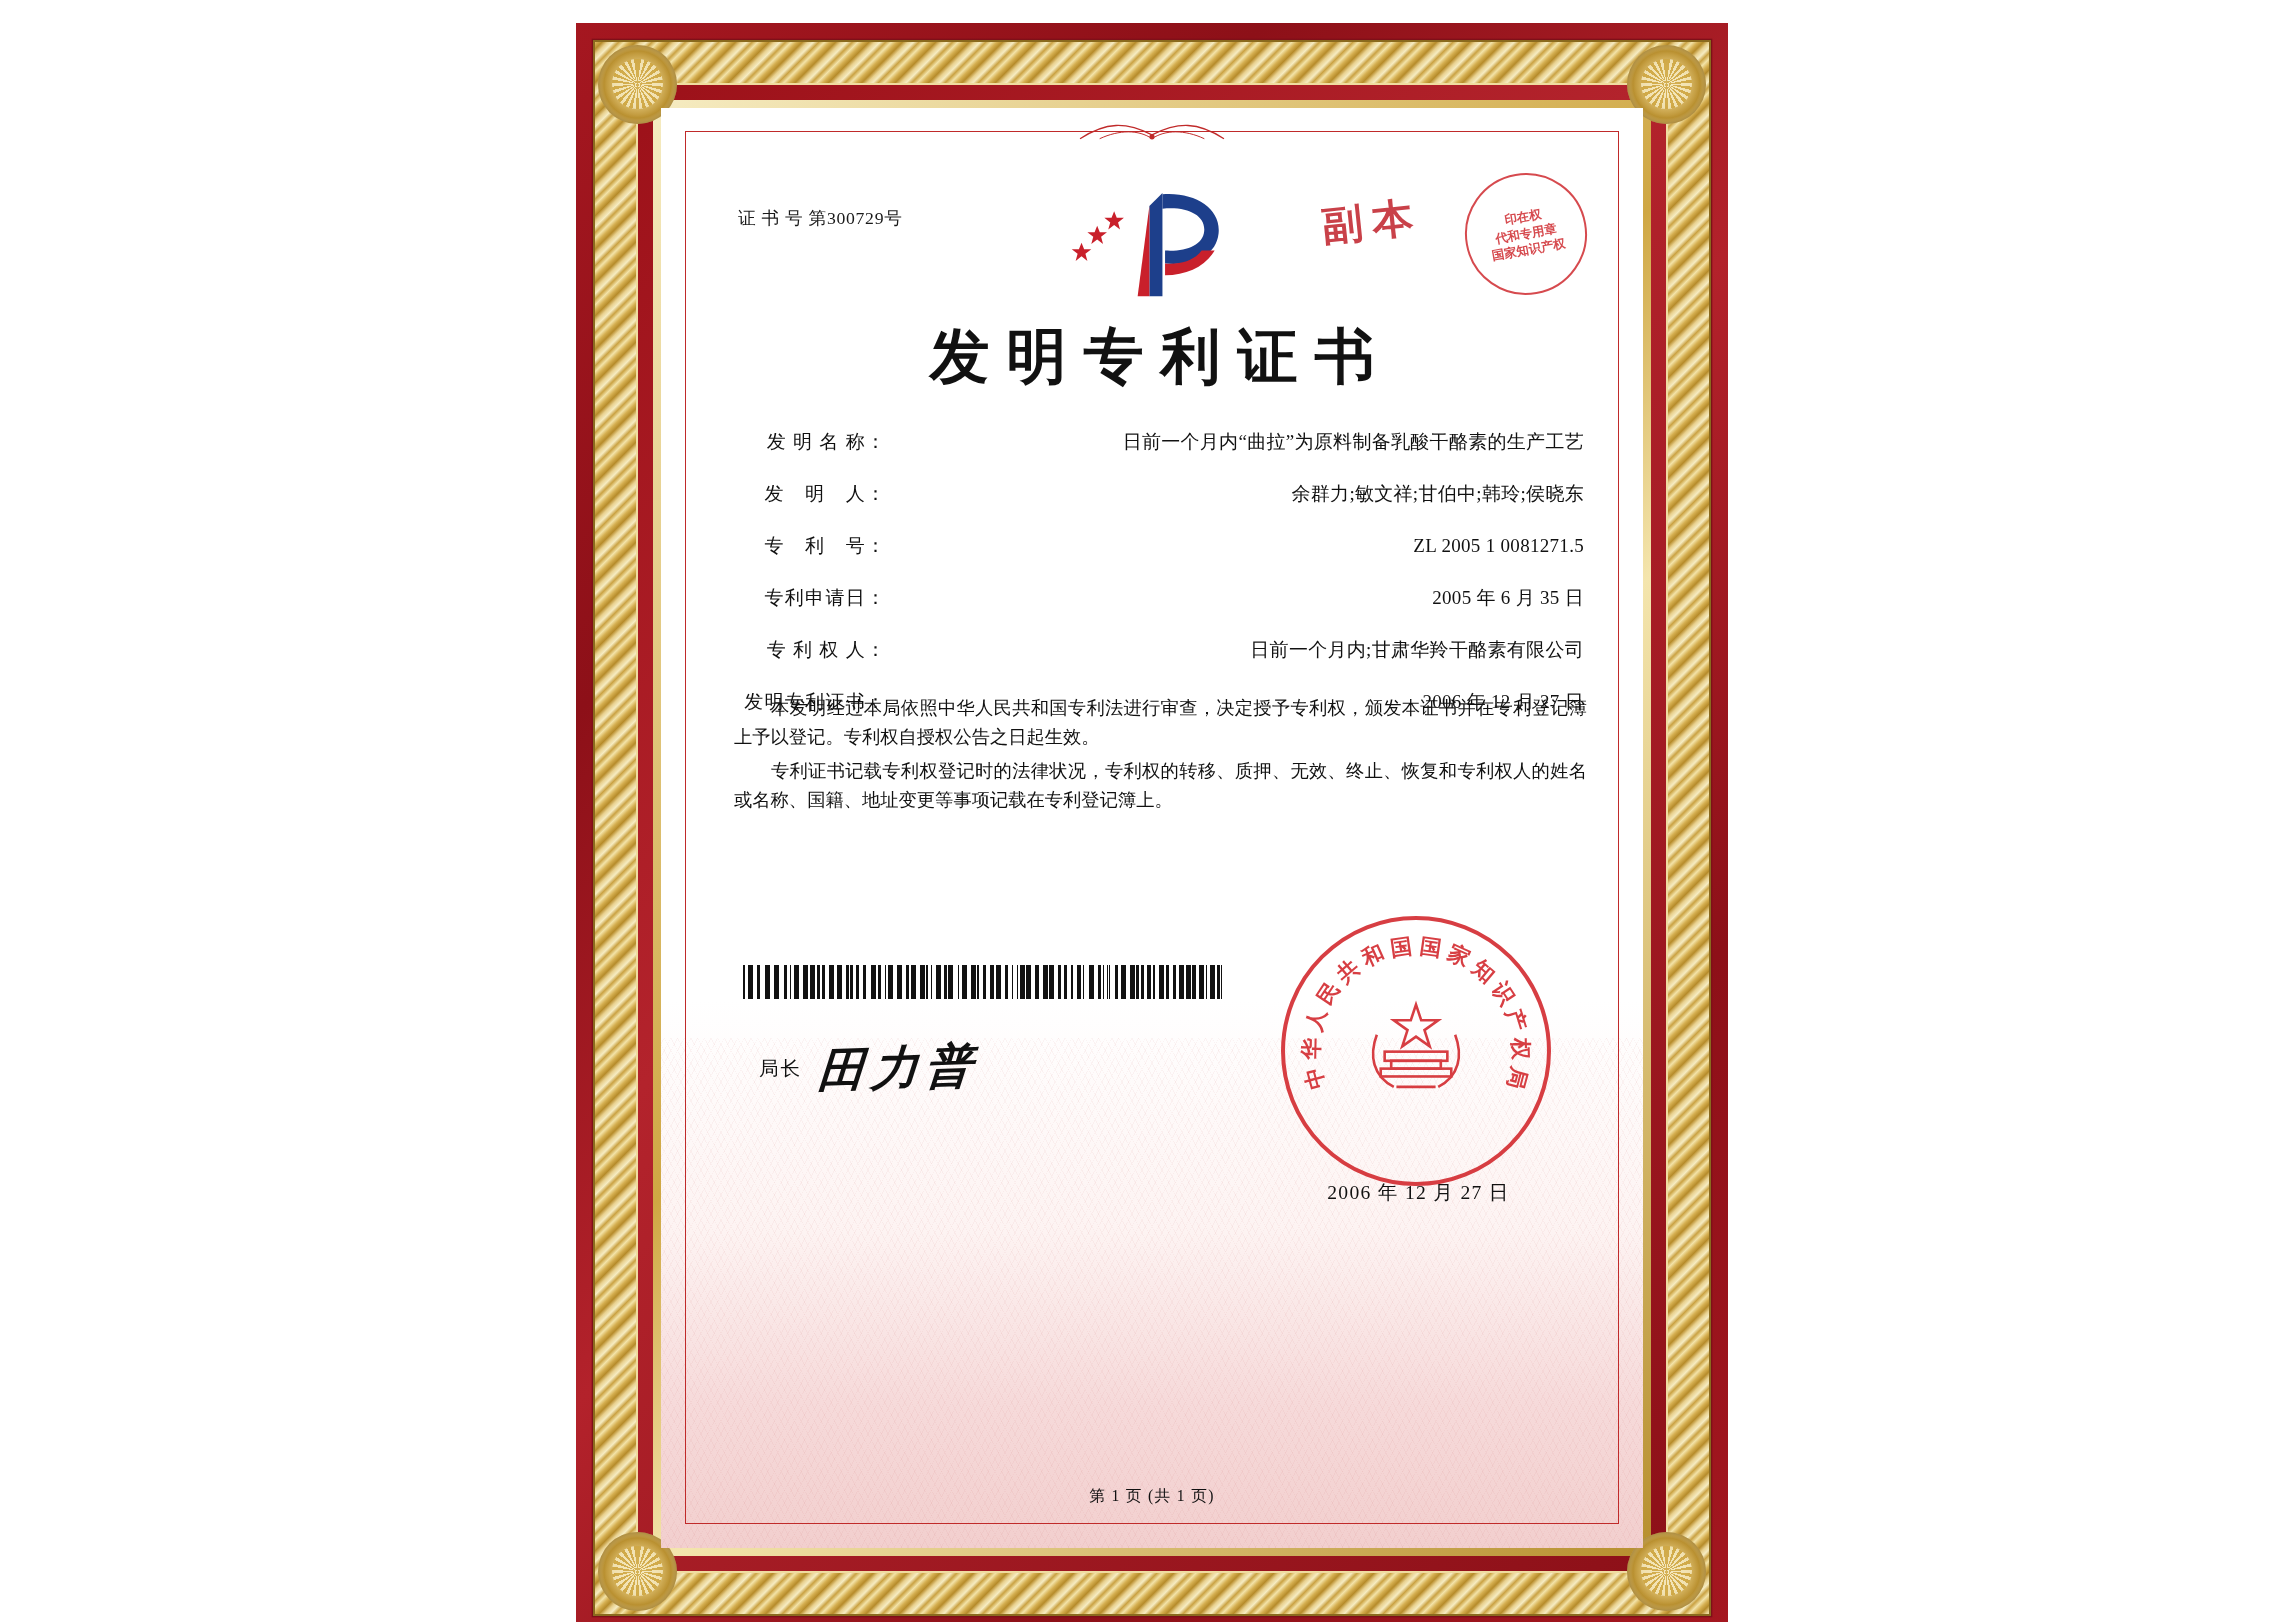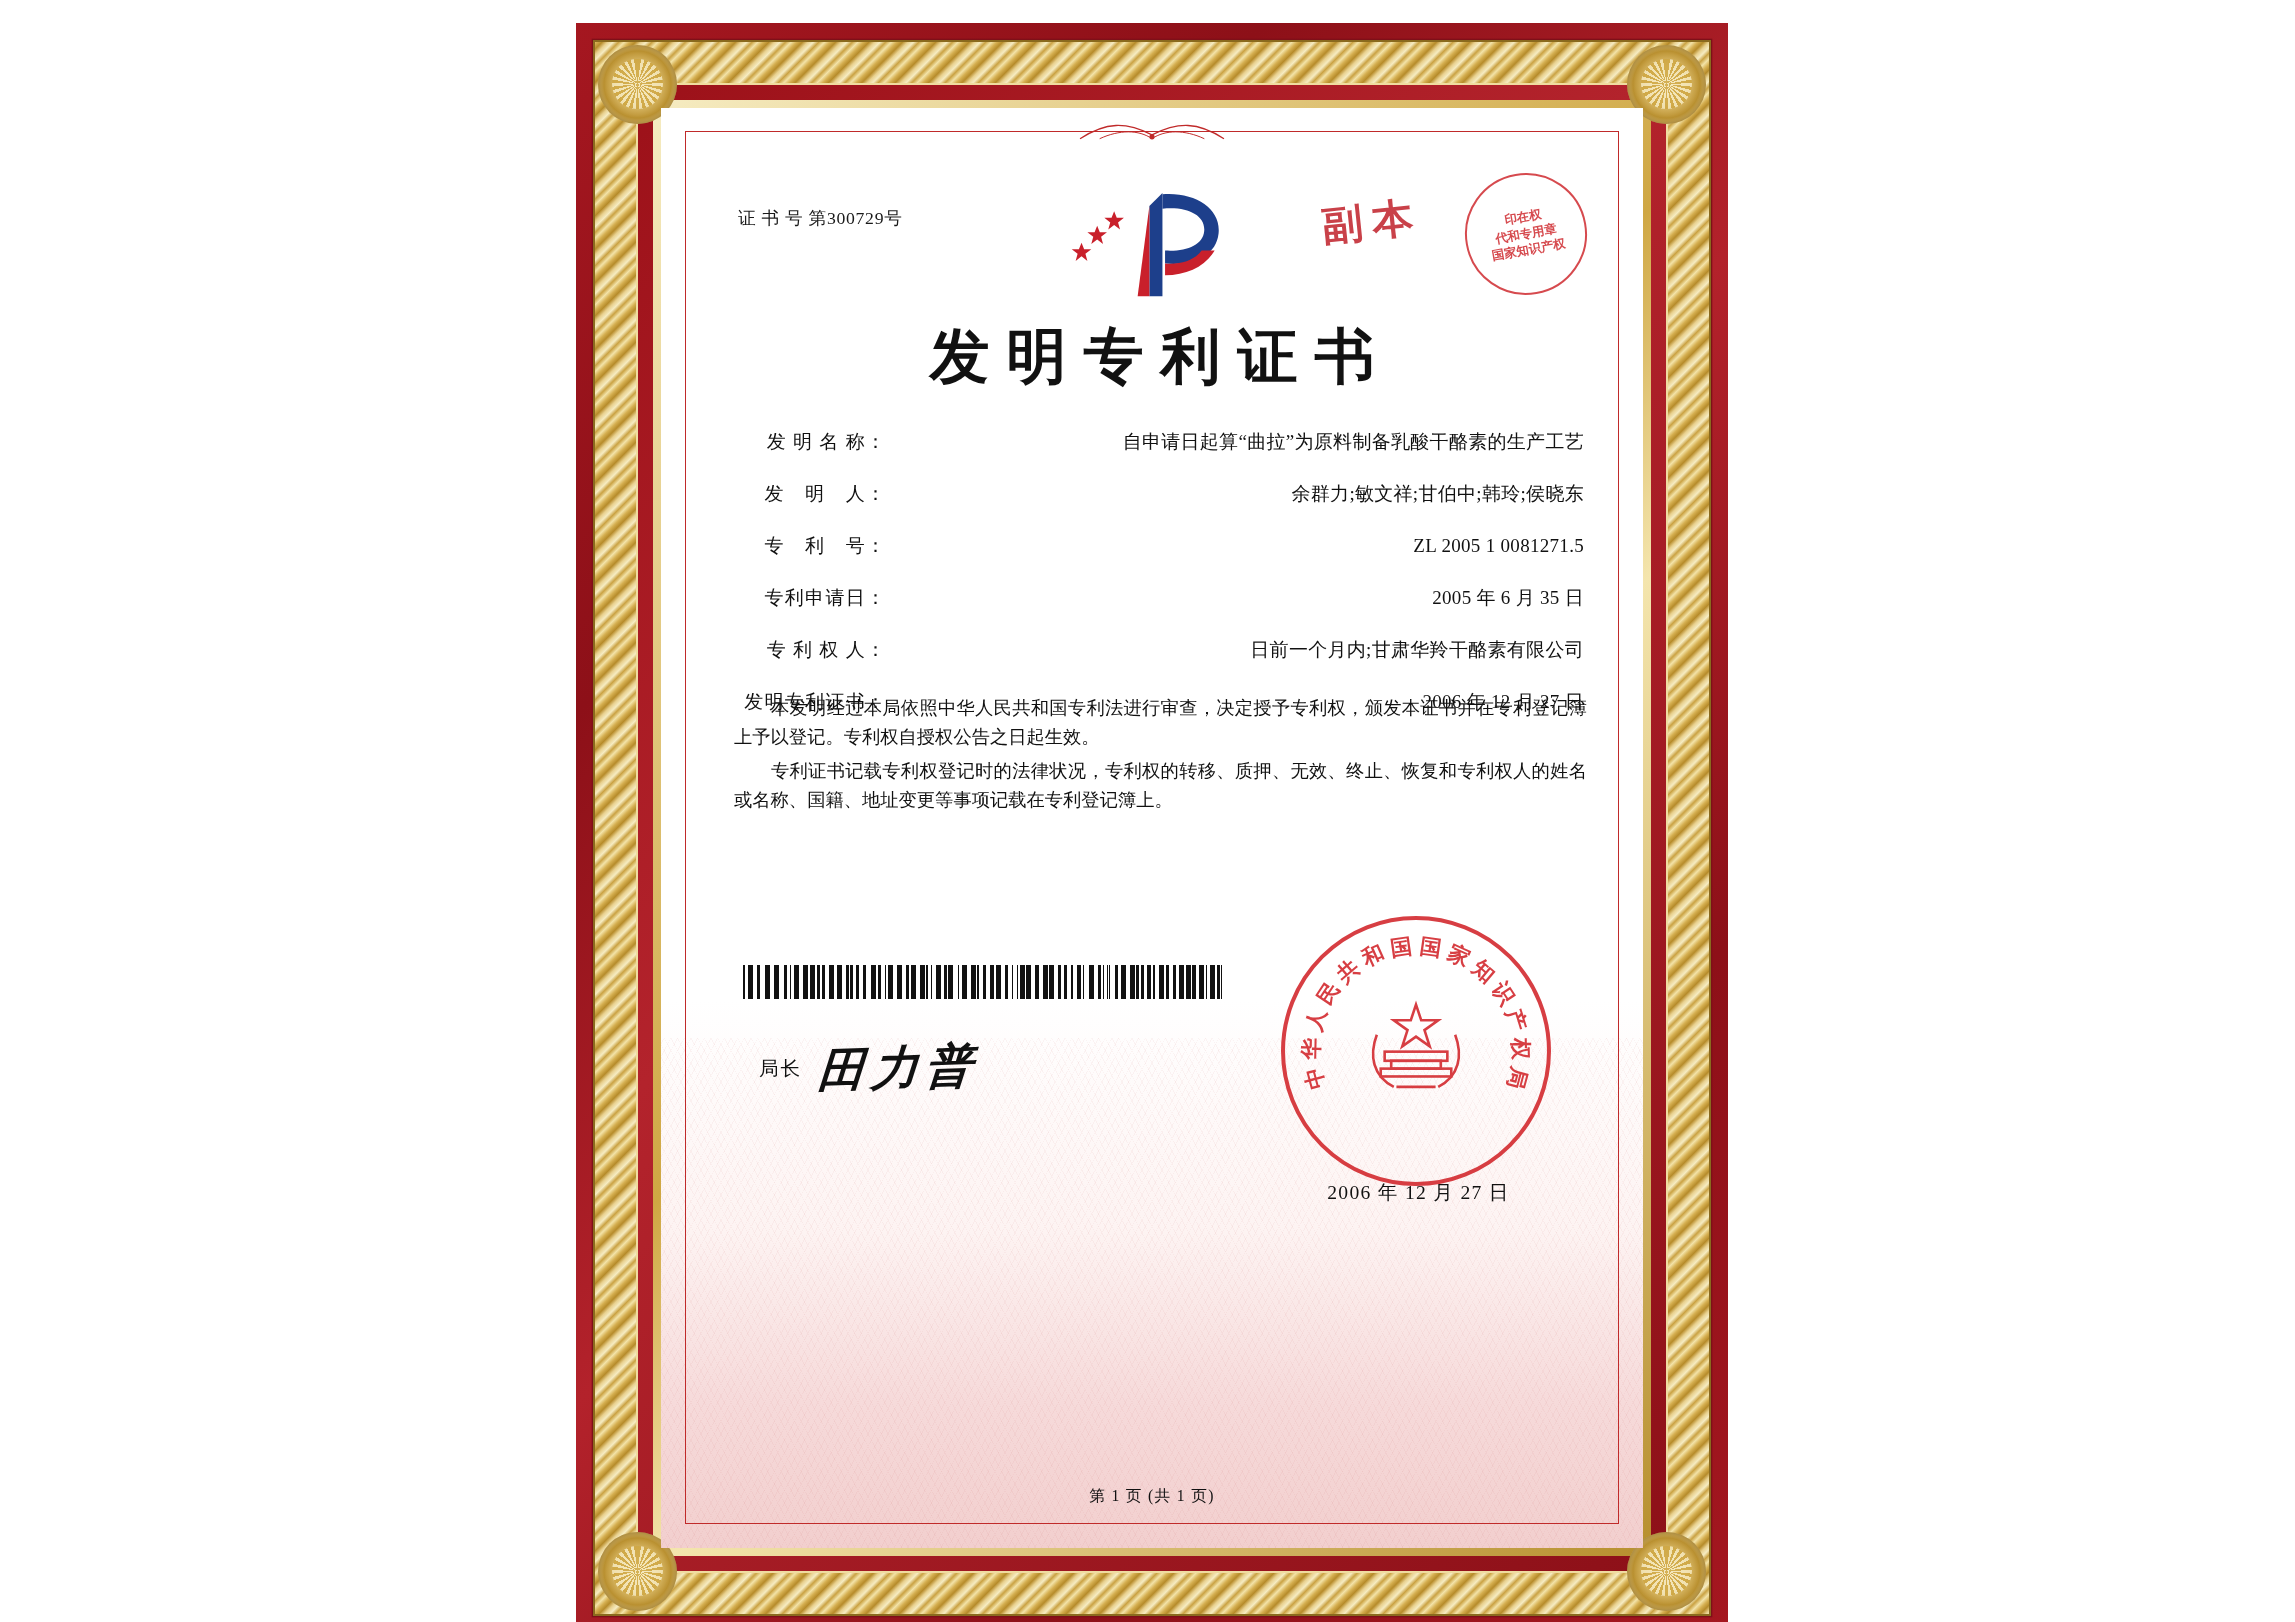--- a/index.html
+++ b/index.html
@@ -398,21 +398,21 @@
           印在权<br>代和专用章<br>国家知识产权
         </div>
       </div>
 
       <div class="main-title">发明专利证书</div>
 
       <div class="field-list">
         <div class="field-row">
           <span class="field-label">发 明 名 称</span>
           <span class="field-sep">：</span>
-          <span class="field-value">自申请日起算“曲拉”为原料制备乳酸干酪素的生产工艺</span>
+          <span class="field-value">日前一个月内“曲拉”为原料制备乳酸干酪素的生产工艺</span>
         </div>
         <div class="field-row">
           <span class="field-label">发　明　人</span>
           <span class="field-sep">：</span>
           <span class="field-value">余群力;敏文祥;甘伯中;韩玲;侯晓东</span>
         </div>
         <div class="field-row">
           <span class="field-label">专　利　号</span>
           <span class="field-sep">：</span>
           <span class="field-value">ZL 2005 1 0081271.5</span>

